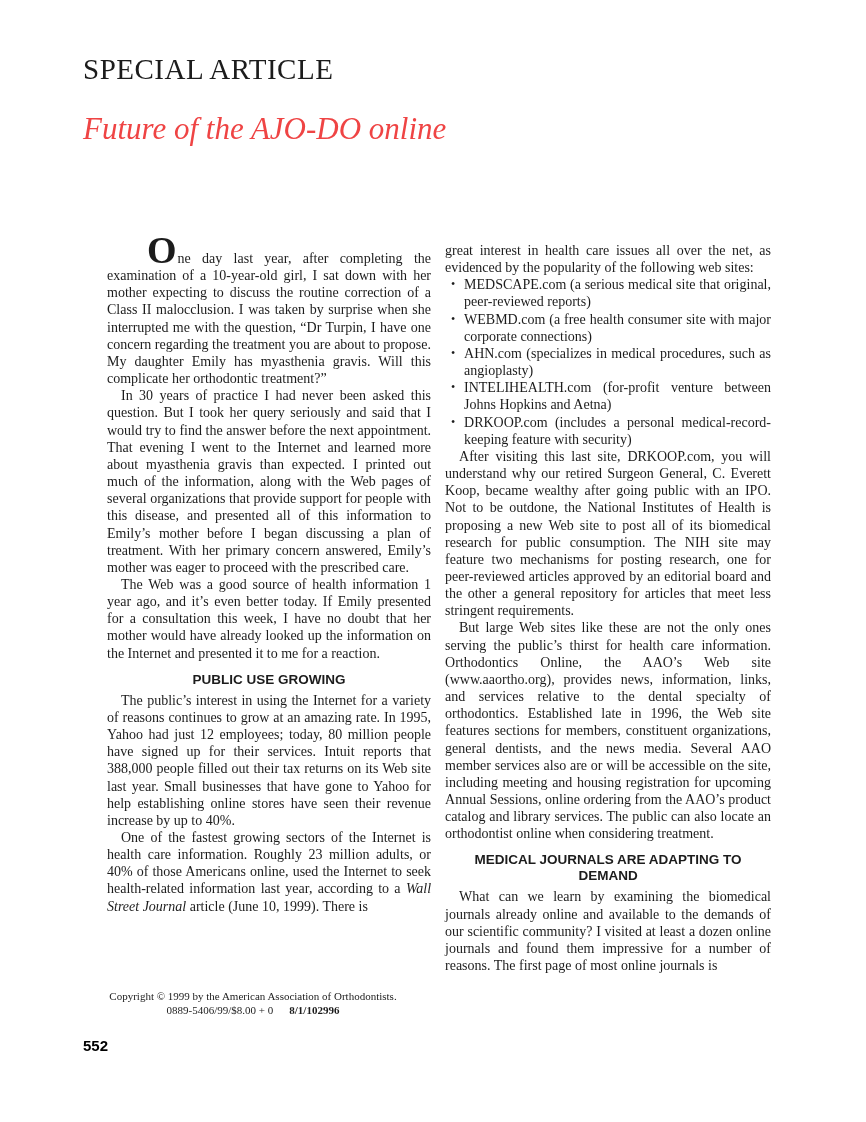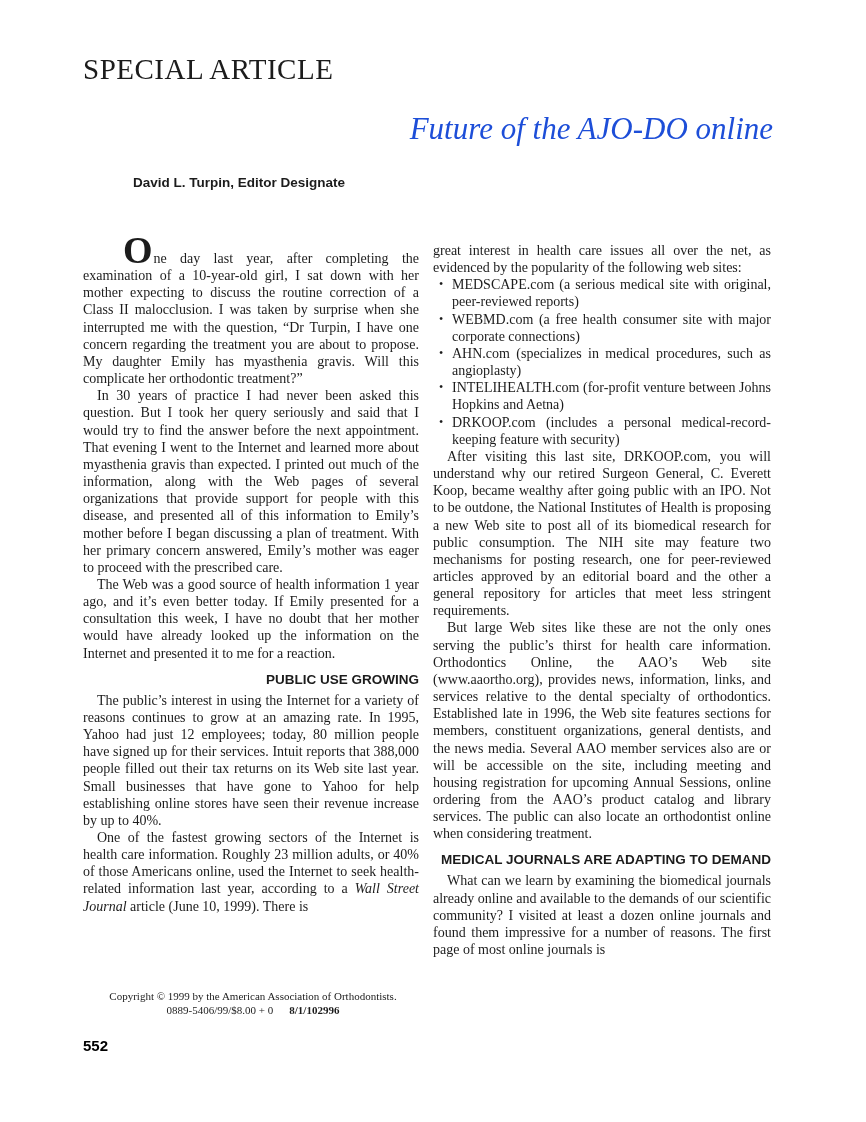--- a/index.html
+++ b/index.html
@@ -31,22 +31,21 @@
     line-height: 1;
   }
   .article-title {
     margin: 0;
     margin-top: 29px;
     font-family: "Liberation Serif", serif;
     font-style: italic;
     font-weight: 400;
     font-size: 31px;
     line-height: 1;
-    color: #1d4ed8;
-    text-align: right;
+    color: #ef4444;
   }
   .byline {
     margin-top: 31px;
     padding-left: 50px;
     font-family: "Liberation Sans", sans-serif;
     font-weight: bold;
     font-size: 13.5px;
     color: #1c1c1c;
   }
   .columns {
@@ -55,39 +54,39 @@
     top: 242px;
     width: 688px;
     display: flex;
     gap: 14px;
   }
   .col {
     font-size: 14px;
     line-height: 17.15px;
     text-align: justify;
   }
-  .col-left  { width: 336px; }
+  .col-left  { width: 336px; margin-left: 24px; }
   .col-right { width: 338px; }
   .para { margin: 0; }
   .para.indent { text-indent: 14px; }
   .dropcap-para { text-indent: 40px; }
   .dropcap {
     font-size: 38px;
     line-height: 17.15px;
     font-weight: bold;
     font-family: "Liberation Serif", serif;
     letter-spacing: 1px;
   }
   .section-heading {
     margin: 10px 0 4px 0;
     font-family: "Liberation Sans", sans-serif;
     font-weight: bold;
     font-size: 13.5px;
     line-height: 16px;
-    text-align: right;
+    text-align: center;
     color: #1c1c1c;
   }
   .weblist {
     list-style: none;
     margin: 0;
     padding: 0;
   }
   .weblist li {
     position: relative;
     padding-left: 19px;
@@ -126,38 +125,37 @@
   }
 </style>
 </head>
 <body>
 
 <div class="page">
 
   <div class="article-header">
     <div class="section-label">SPECIAL ARTICLE</div>
     <h1 class="article-title">Future of the AJO-DO online</h1>
-    <div class="byline">David L. Turpin, Editor Designate</div>
   </div>
 
   <div class="columns">
 
     <div class="col col-left">
       <p class="para dropcap-para"><span class="dropcap">O</span><span>ne day last year, after completing the examination of a 10-year-old girl, I sat down with her mother expecting to discuss the routine correction of a Class II malocclusion. I was taken by surprise when she interrupted me with the question, “Dr Turpin, I have one concern regarding the treatment you are about to propose. My daughter Emily has myasthenia gravis. Will this complicate her orthodontic treatment?”</span></p>
       <p class="para indent">In 30 years of practice I had never been asked this question. But I took her query seriously and said that I would try to find the answer before the next appointment. That evening I went to the Internet and learned more about myasthenia gravis than expected. I printed out much of the information, along with the Web pages of several organizations that provide support for people with this disease, and presented all of this information to Emily’s mother before I began discussing a plan of treatment. With her primary concern answered, Emily’s mother was eager to proceed with the prescribed care.</p>
       <p class="para indent">The Web was a good source of health information 1 year ago, and it’s even better today. If Emily presented for a consultation this week, I have no doubt that her mother would have already looked up the information on the Internet and presented it to me for a reaction.</p>
       <h2 class="section-heading">PUBLIC USE GROWING</h2>
       <p class="para indent">The public’s interest in using the Internet for a variety of reasons continues to grow at an amazing rate. In 1995, Yahoo had just 12 employees; today, 80 million people have signed up for their services. Intuit reports that 388,000 people filled out their tax returns on its Web site last year. Small businesses that have gone to Yahoo for help establishing online stores have seen their revenue increase by up to 40%.</p>
       <p class="para indent"><span>One of the fastest growing sectors of the Internet is health care information. Roughly 23 million adults, or 40% of those Americans online, used the Internet to seek health-related information last year, according to a </span><em>Wall Street Journal</em><span> article (June 10, 1999). There is</span></p>
     </div>
 
     <div class="col col-right">
       <p class="para">great interest in health care issues all over the net, as evidenced by the popularity of the following web sites:</p>
       <ul class="weblist">
-        <li>MEDSCAPE.com (a serious medical site with original, peer-reviewed reports)</li>
+        <li>MEDSCAPE.com (a serious medical site that original, peer-reviewed reports)</li>
         <li>WEBMD.com (a free health consumer site with major corporate connections)</li>
         <li>AHN.com (specializes in medical procedures, such as angioplasty)</li>
         <li>INTELIHEALTH.com (for-profit venture between Johns Hopkins and Aetna)</li>
         <li>DRKOOP.com (includes a personal medical-record-keeping feature with security)</li>
       </ul>
       <p class="para indent">After visiting this last site, DRKOOP.com, you will understand why our retired Surgeon General, C. Everett Koop, became wealthy after going public with an IPO. Not to be outdone, the National Institutes of Health is proposing a new Web site to post all of its biomedical research for public consumption. The NIH site may feature two mechanisms for posting research, one for peer-reviewed articles approved by an editorial board and the other a general repository for articles that meet less stringent requirements.</p>
       <p class="para indent">But large Web sites like these are not the only ones serving the public’s thirst for health care information. Orthodontics Online, the AAO’s Web site (www.aaortho.org), provides news, information, links, and services relative to the dental specialty of orthodontics. Established late in 1996, the Web site features sections for members, constituent organizations, general dentists, and the news media. Several AAO member services also are or will be accessible on the site, including meeting and housing registration for upcoming Annual Sessions, online ordering from the AAO’s product catalog and library services. The public can also locate an orthodontist online when considering treatment.</p>
       <h2 class="section-heading">MEDICAL JOURNALS ARE ADAPTING TO DEMAND</h2>
       <p class="para indent">What can we learn by examining the biomedical journals already online and available to the demands of our scientific community? I visited at least a dozen online journals and found them impressive for a number of reasons. The first page of most online journals is</p>
     </div>

